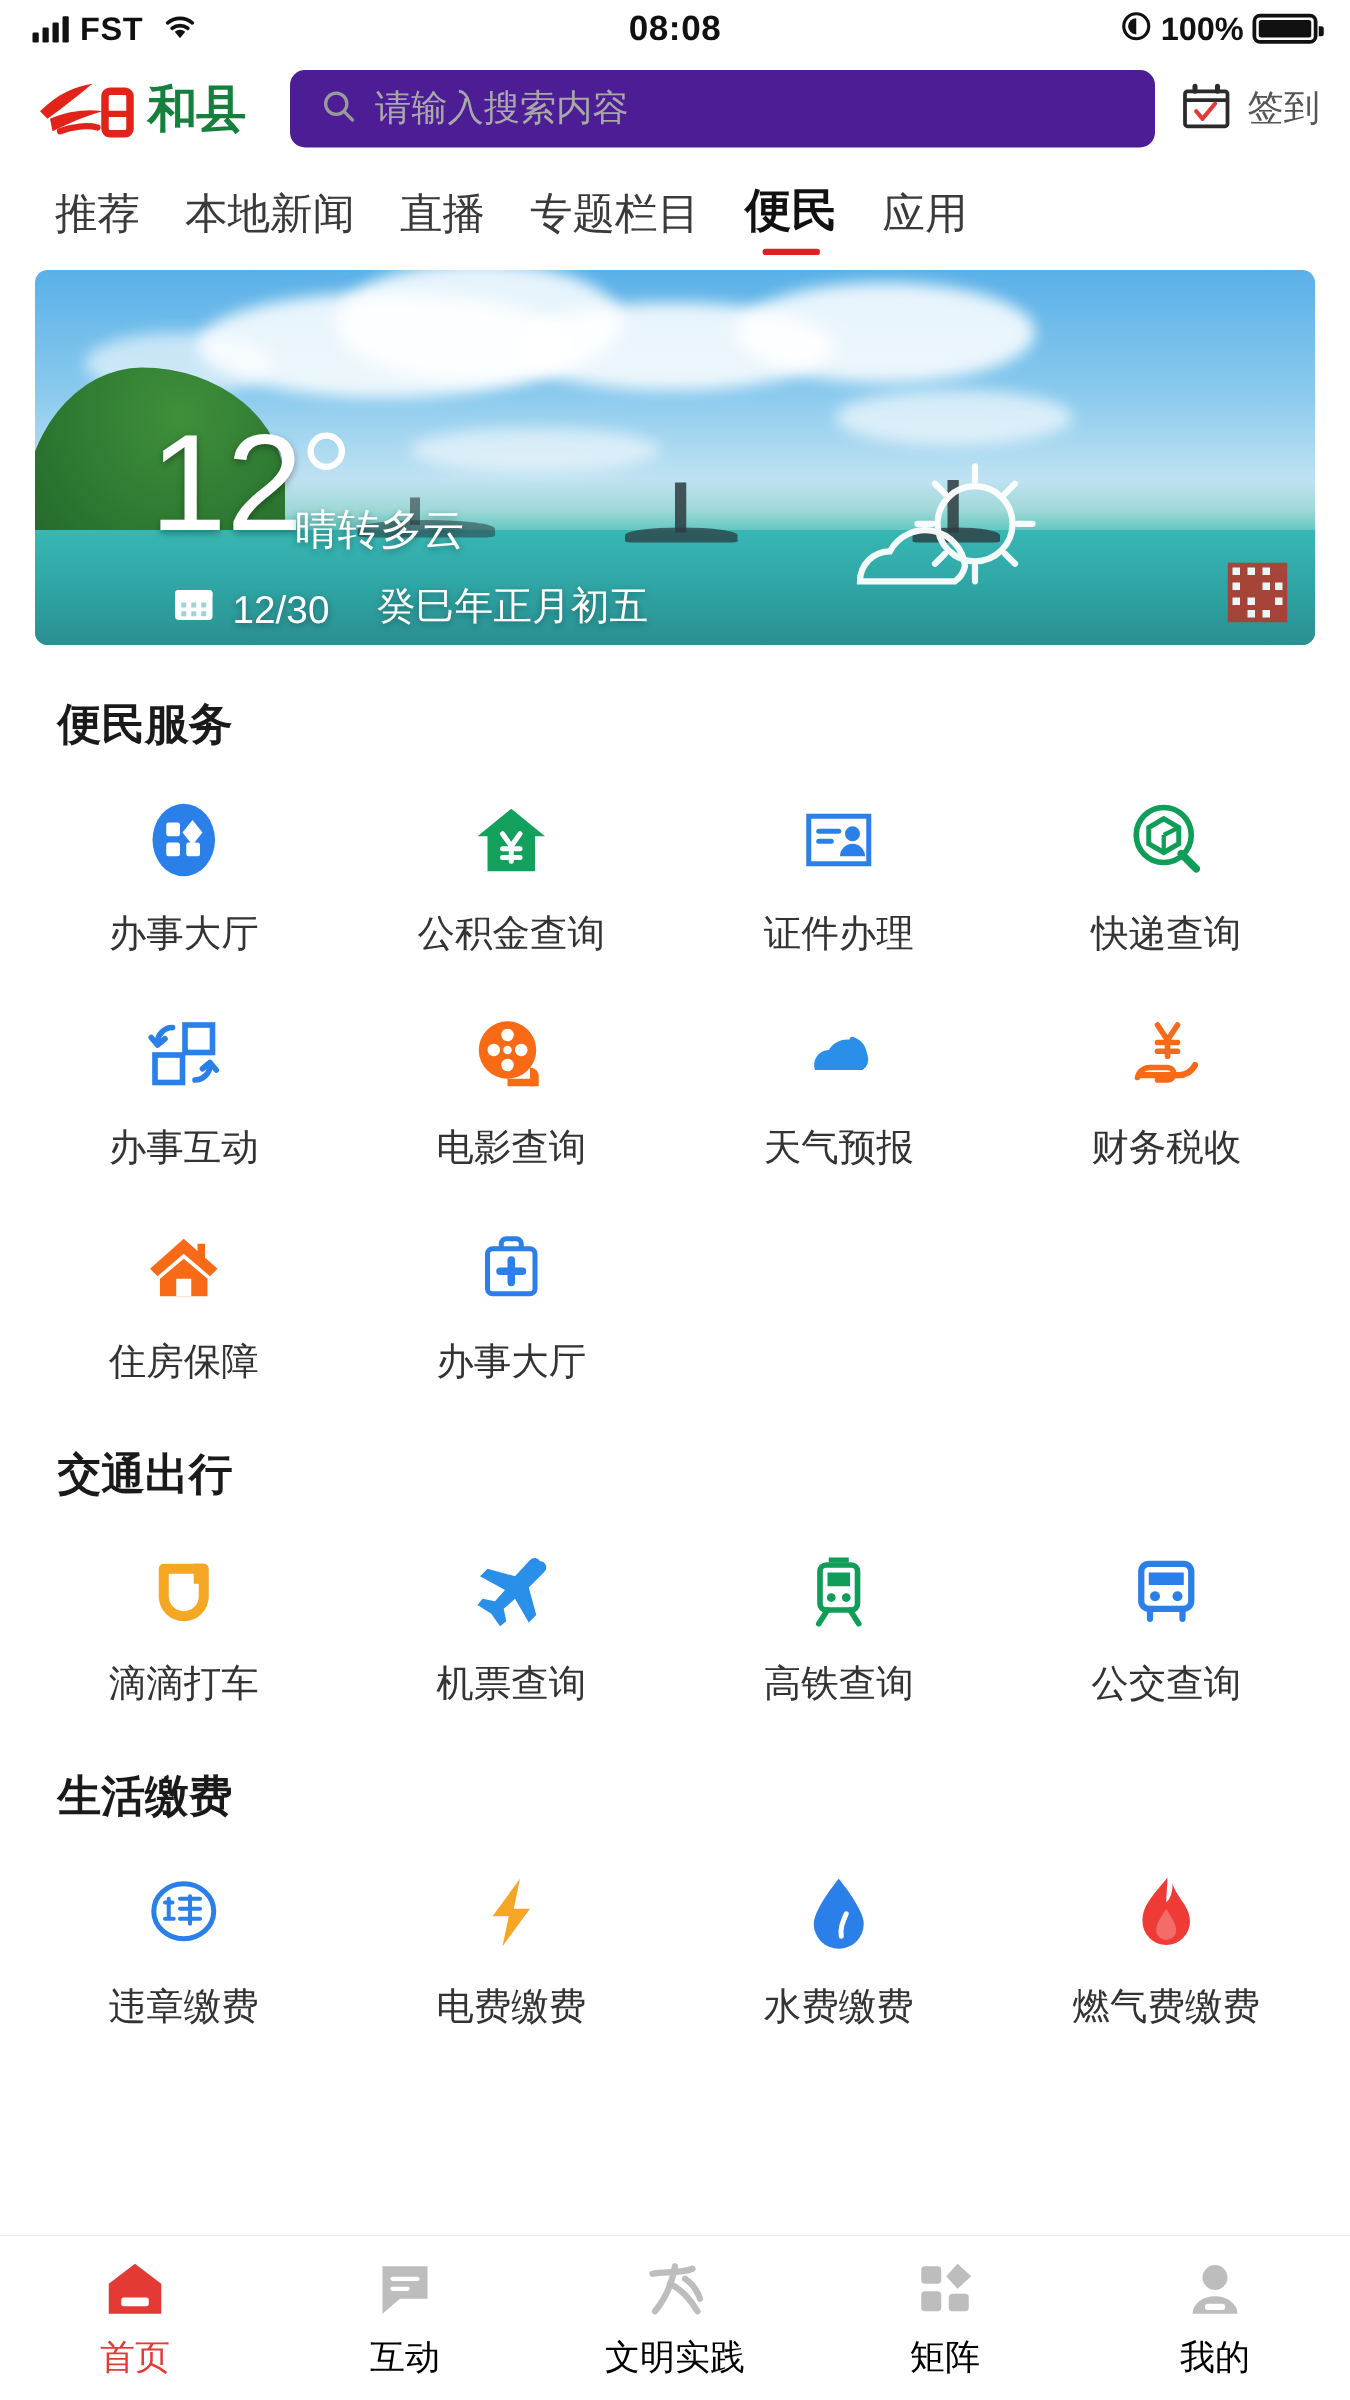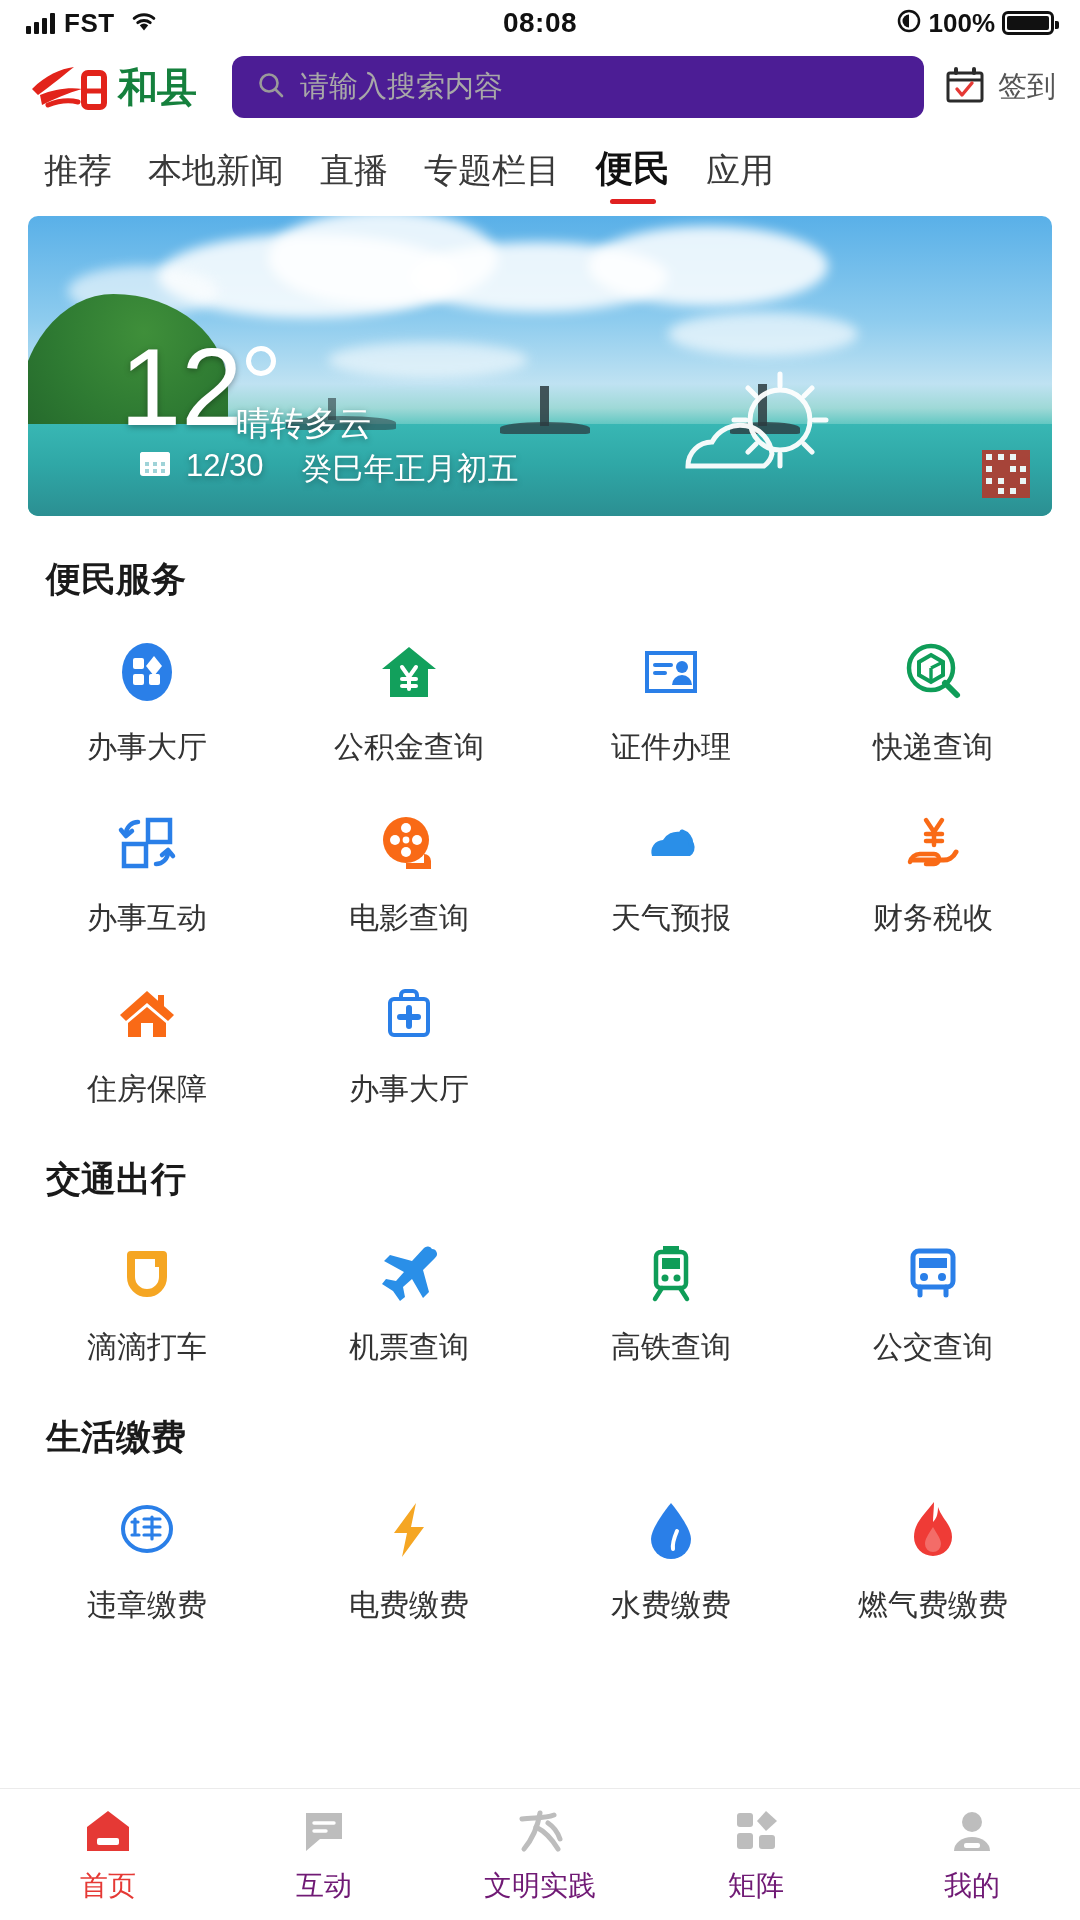--- a/index.html
+++ b/index.html
@@ -102,21 +102,21 @@
   .bn-temp-num { font-size: 110px; font-weight: 300; line-height: .92; }
   .bn-deg {
     width: 30px; height: 30px; border: 5px solid #fff; border-radius: 50%;
     margin-top: 10px; margin-left: 4px;
   }
   .bn-desc {
     position: absolute; left: 208px; top: 185px; font-size: 34px; color: #fff;
     text-shadow: 0 2px 6px rgba(0,0,0,.35);
   }
   .bn-date {
-    position: absolute; left: 110px; top: 232px; display: flex; align-items: flex-start; gap: 14px;
+    position: absolute; left: 110px; top: 248px; display: flex; align-items: flex-end; gap: 14px;
     color: #fff; font-size: 31px; text-shadow: 0 2px 6px rgba(0,0,0,.35);
   }
   .bn-wicon { position: absolute; right: 200px; bottom: 30px; opacity: .95; }
   .bn-qr {
     position: absolute; right: 22px; bottom: 18px; width: 48px; height: 48px;
     opacity: .9;
   }
 
   
   .section-title {
@@ -138,21 +138,21 @@
   
   .tabbar {
     position: absolute; left: 0; right: 0; bottom: 0; height: 132px;
     background: #fff; border-top: 1px solid #ebebeb;
     display: flex; align-items: center;
   }
   .tabbar-item {
     flex: 1; display: flex; flex-direction: column; align-items: center; gap: 10px;
   }
   .tabbar-icon { height: 52px; display: flex; align-items: center; justify-content: center; }
-  .tabbar-label { font-size: 28px; color: #701a75; }
+  .tabbar-label { font-size: 28px; color: #000000; }
   .tabbar-item.active .tabbar-label { color: #e53935; }
 </style>
 </head>
 <body>
 
 <div class="phone">
 
   <div class="statusbar">
     <div class="sb-left">
       <span class="sb-bars">

